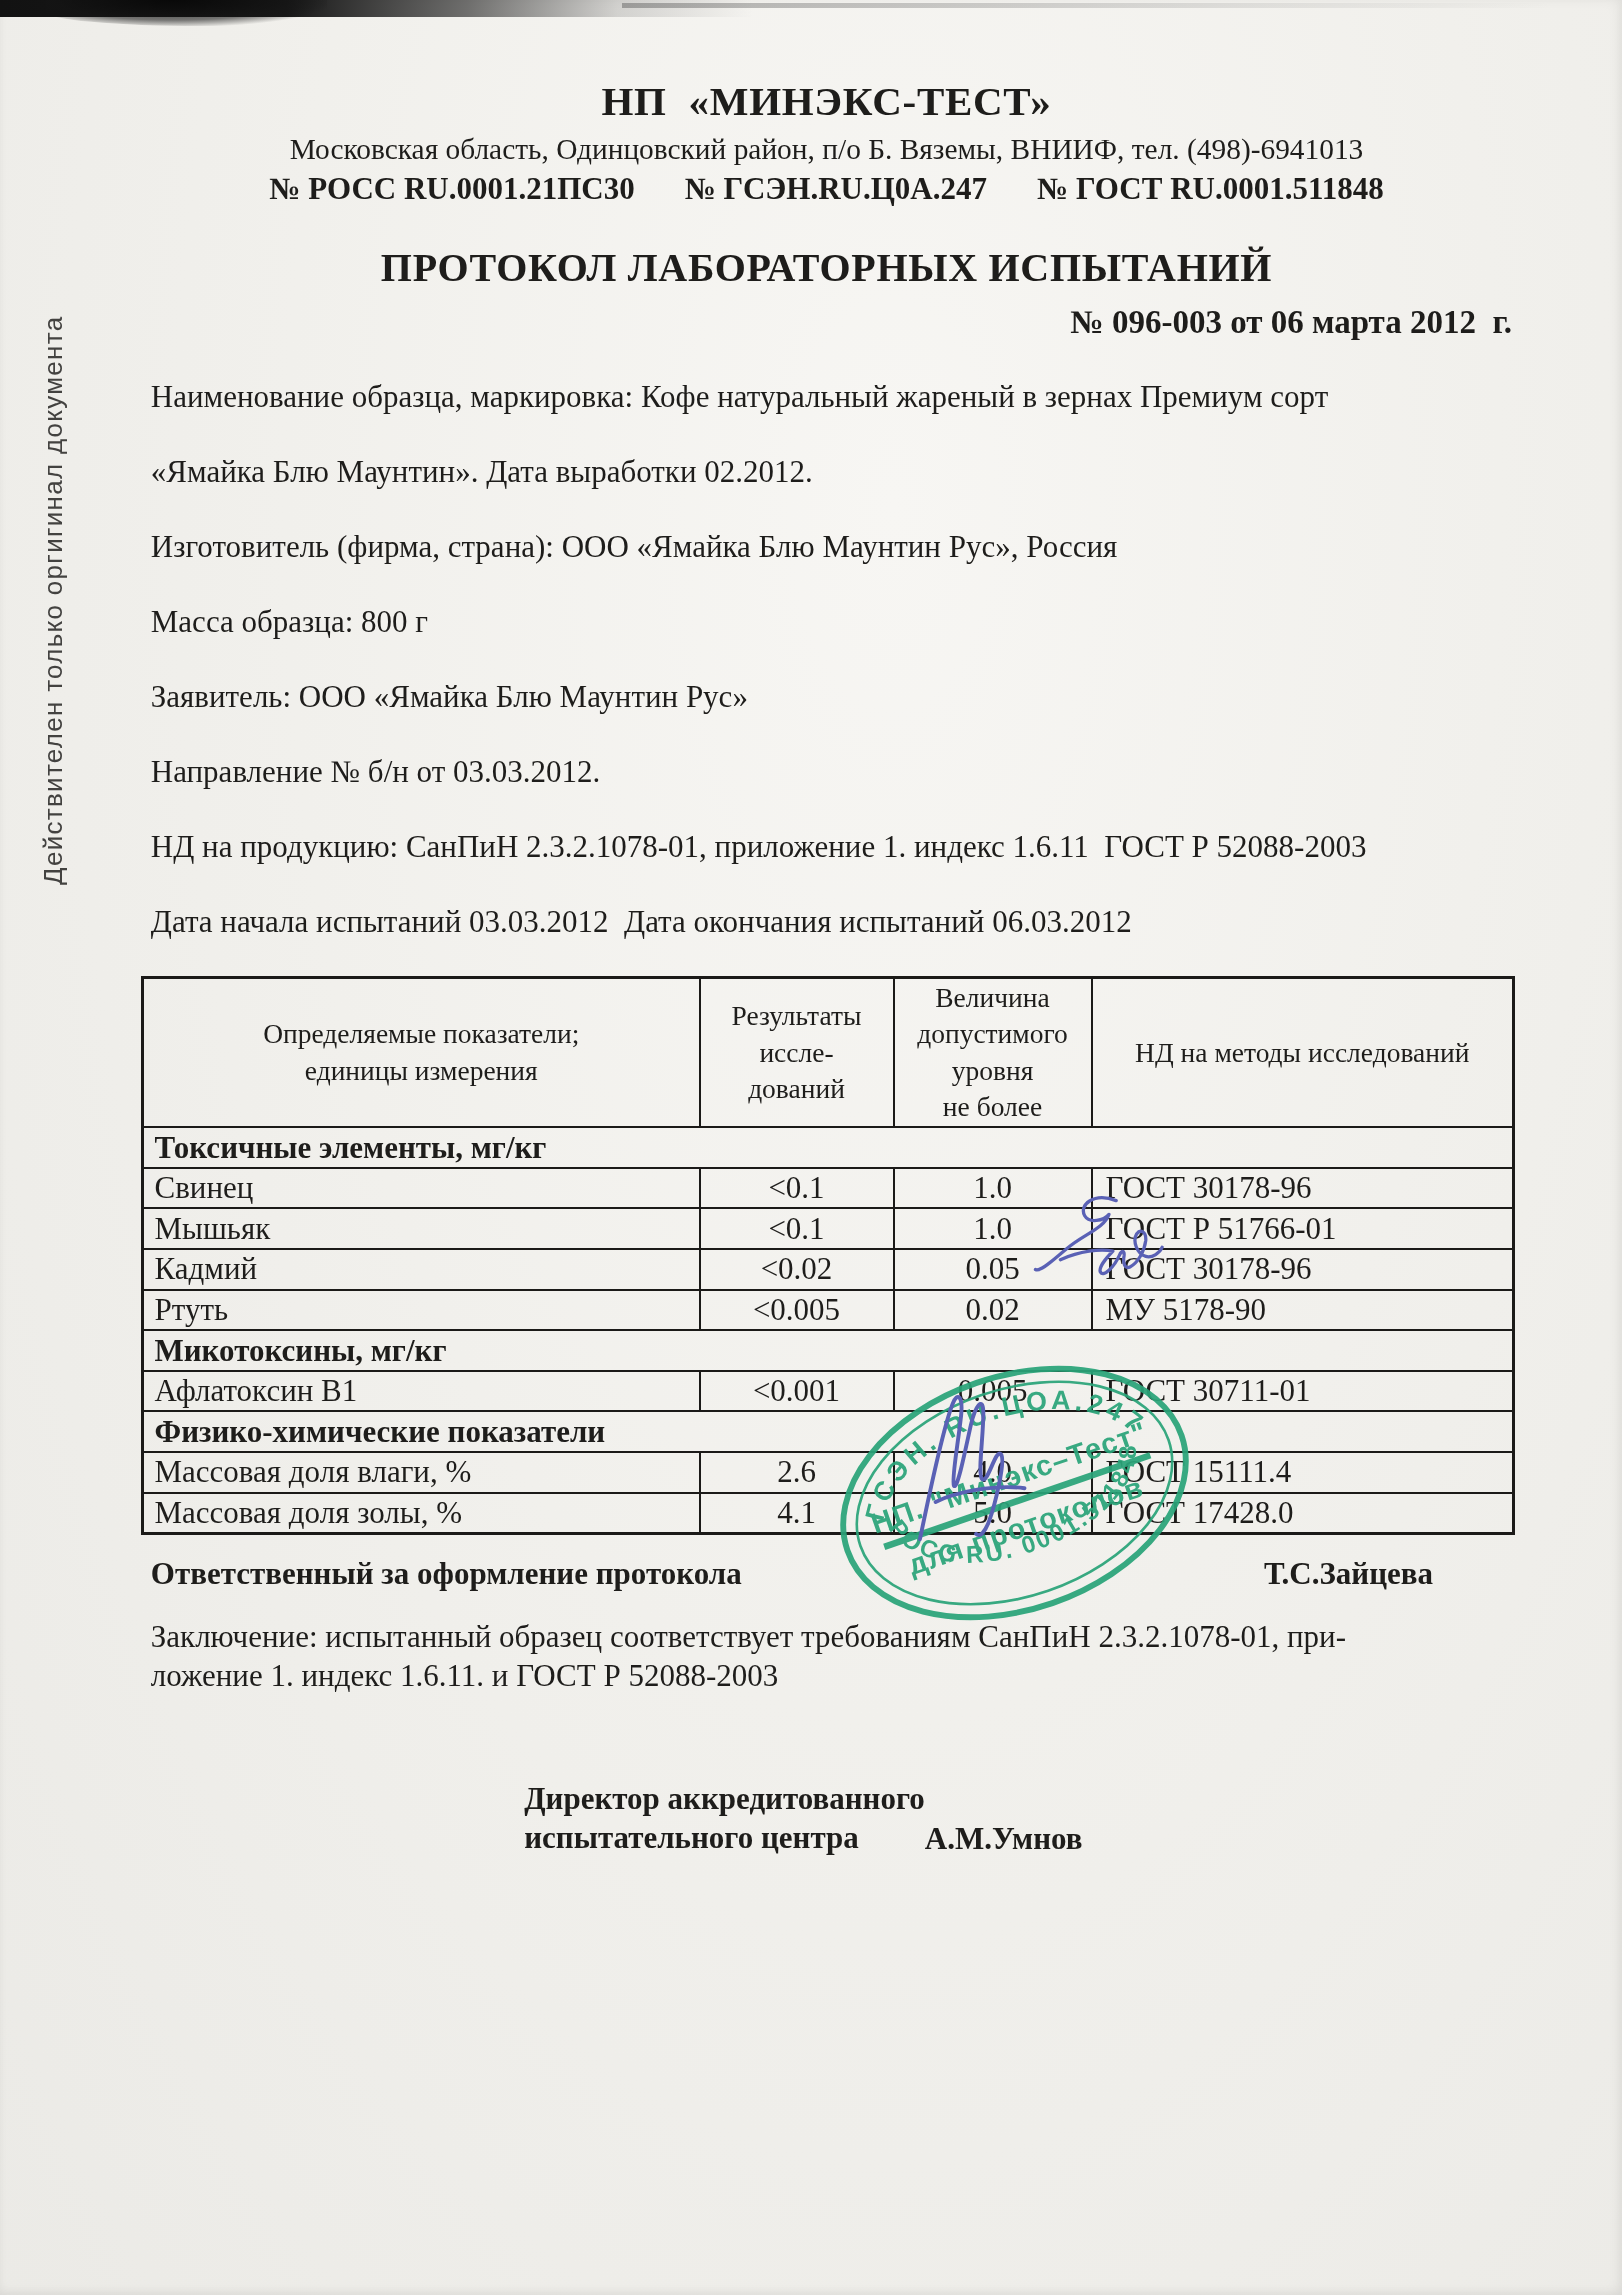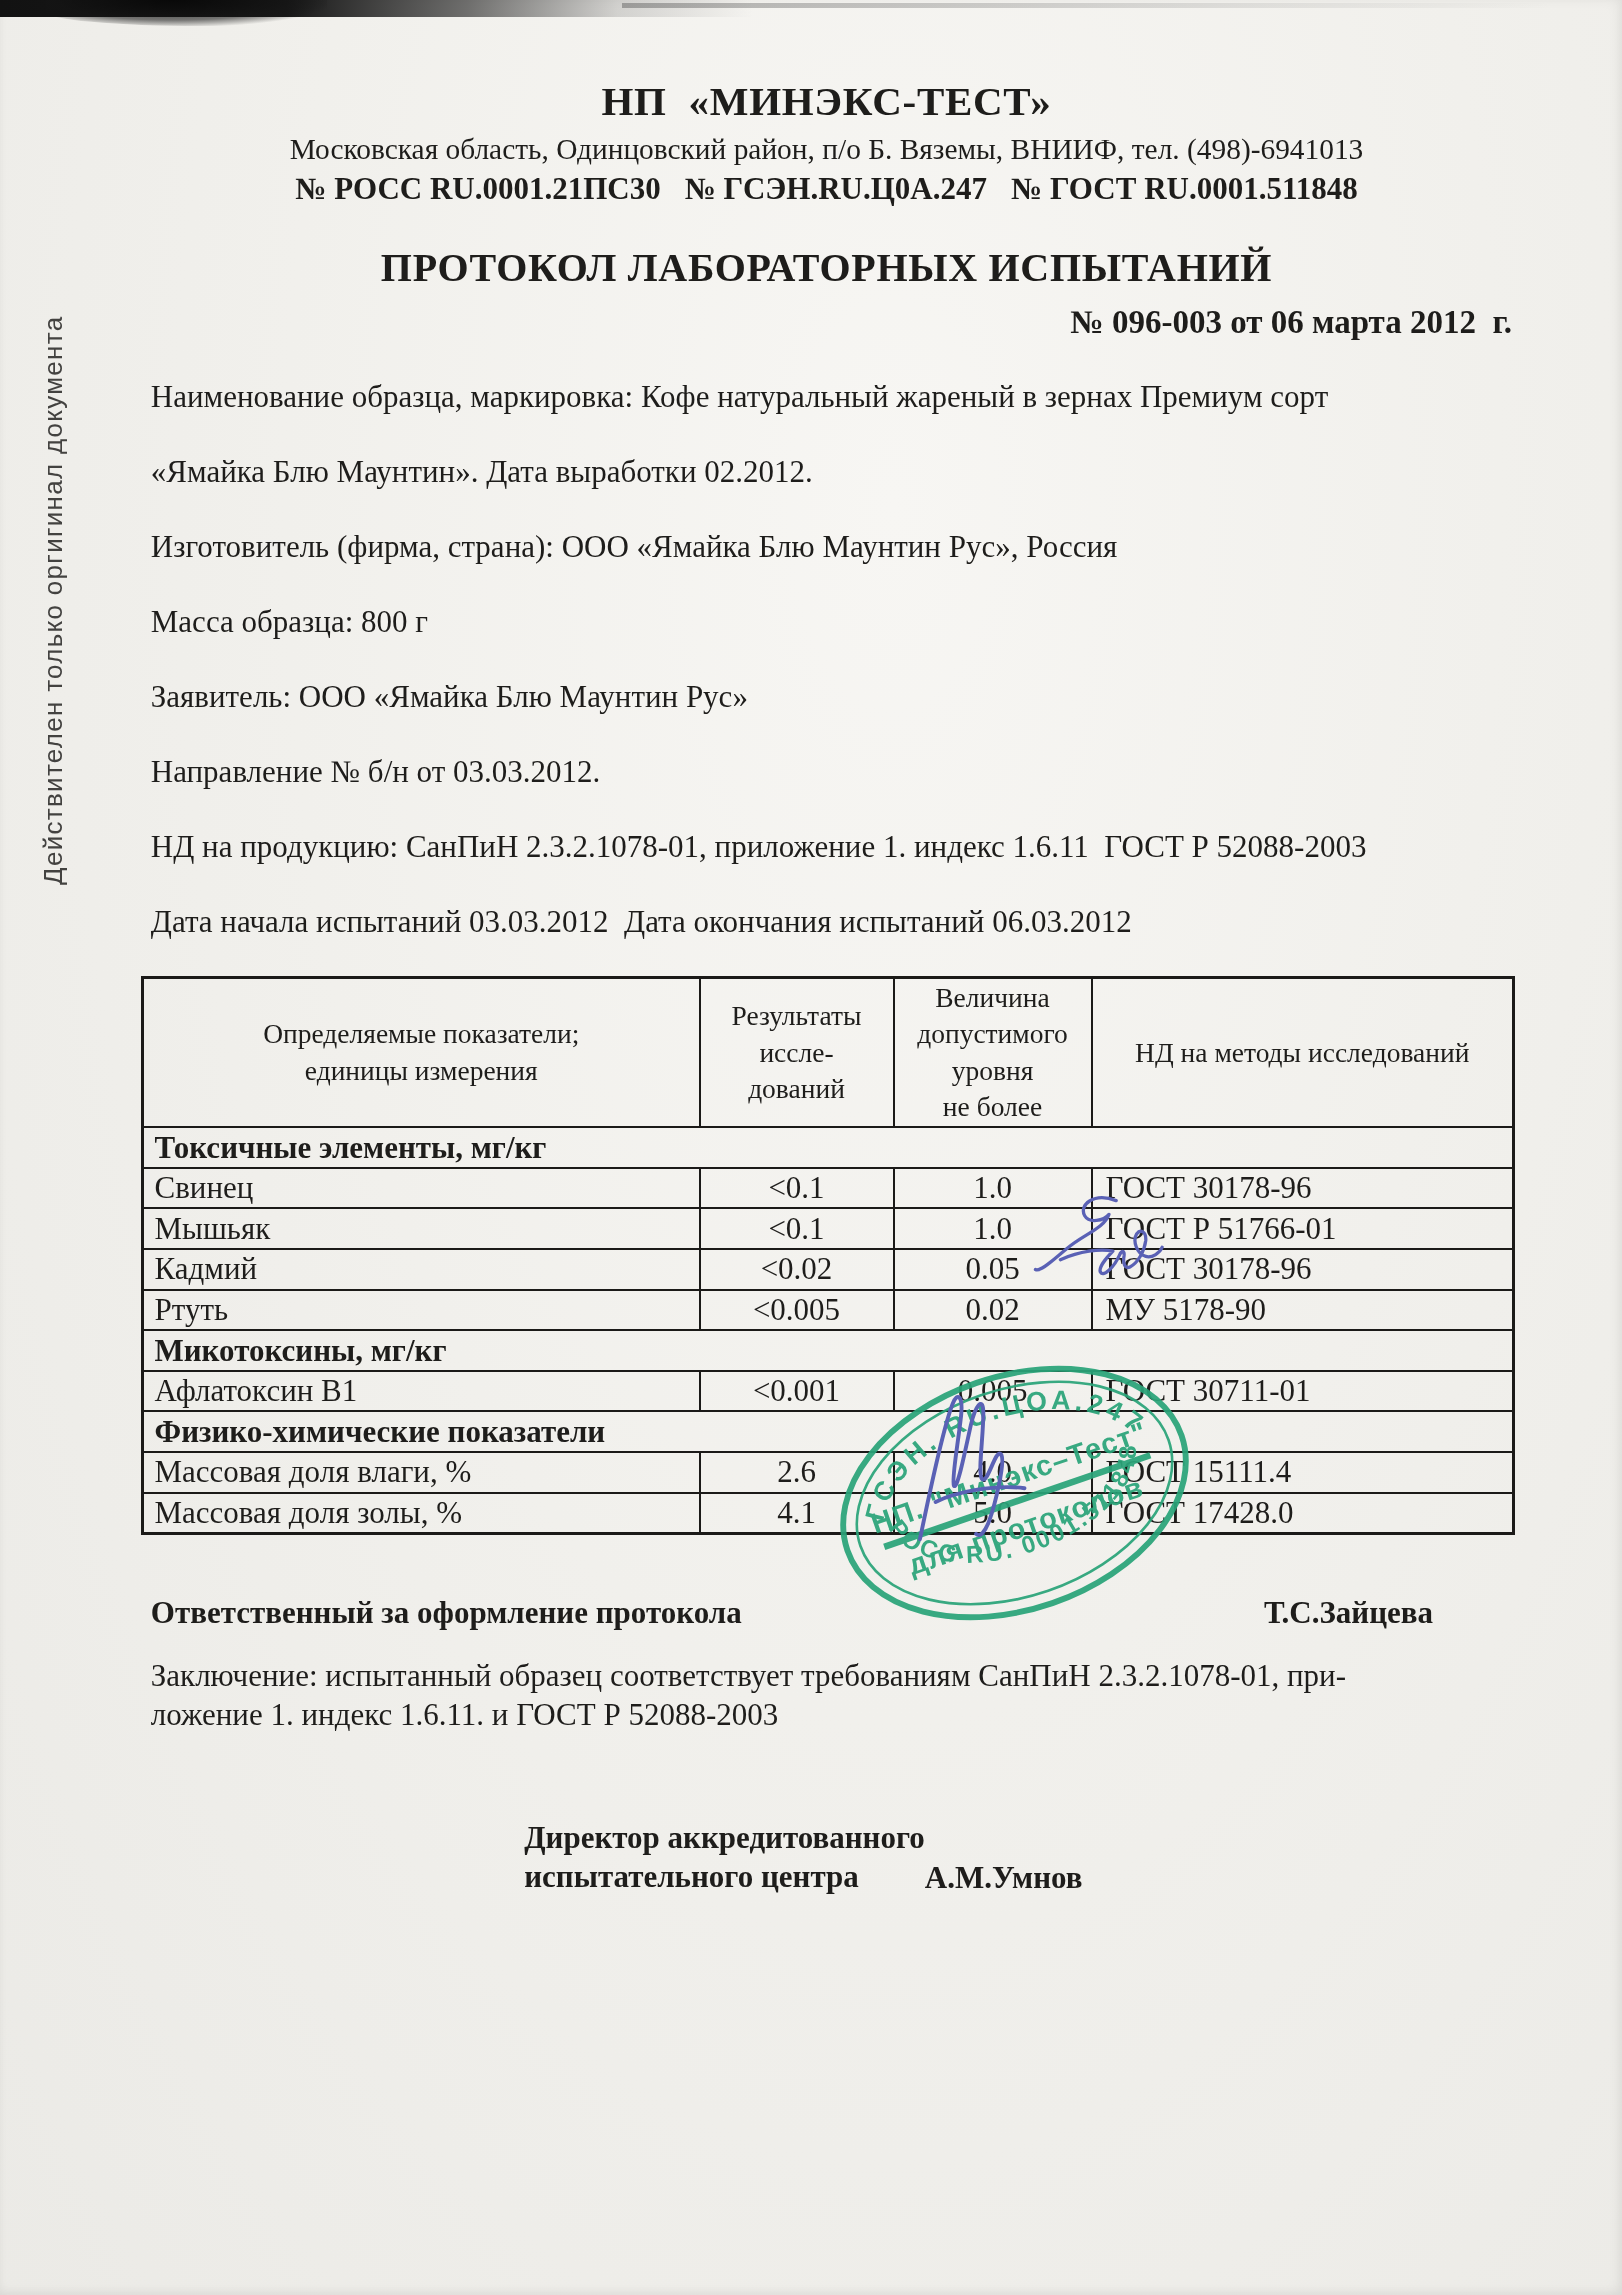--- a/index.html
+++ b/index.html
@@ -23,21 +23,21 @@
   
   .side-note{
     position:absolute;left:38px;top:335px;height:550px;
     writing-mode:vertical-rl;transform:rotate(180deg);
     font-family:"Liberation Sans", sans-serif;
     font-size:26px;color:#434240;letter-spacing:1.3px;white-space:nowrap;
   }
   .content{position:absolute;left:141px;top:77px;width:1371px;}
   .org-name{font-weight:bold;font-size:41px;text-align:center;letter-spacing:0.7px;white-space:pre-wrap;}
   .org-address{font-size:29.4px;text-align:center;margin-top:7.9px;white-space:pre-wrap;}
-  .cert-row{display:flex;justify-content:center;gap:24px;font-weight:bold;font-size:31px;margin-top:5.2px;}
+  .cert-row{display:flex;justify-content:center;gap:50px;font-weight:bold;font-size:31px;margin-top:5.2px;}
   .cert-row span{white-space:pre-wrap;}
   .doc-title{font-weight:bold;font-size:40px;text-align:center;letter-spacing:0.7px;margin-top:37px;}
   .doc-subtitle{font-weight:bold;font-size:33px;text-align:right;margin-top:13px;white-space:pre-wrap;}
   .body-lines{margin-top:14.4px;padding-left:9.8px;}
   .body-line{font-size:31px;line-height:39px;white-space:pre-wrap;margin-top:36px;}
   table.results{
     margin-top:35px;border-collapse:collapse;table-layout:fixed;width:1371px;
     border:3.9px solid #1b1a18;
   }
   table.results th, table.results td{border:2px solid #1b1a18;border-top-width:2.6px;border-bottom-width:2.6px;}
@@ -45,21 +45,21 @@
     height:122px;font-weight:normal;font-size:27.5px;line-height:1.32;
     text-align:center;vertical-align:middle;white-space:pre-line;border-bottom-width:3.3px;
   }
   .section-row td{
     font-weight:bold;font-size:31px;height:34px;padding:1.3px 0 1.3px 10.5px;vertical-align:middle;
   }
   .data-row td{font-size:31px;height:34px;vertical-align:middle;padding:1.3px 0;}
   .data-row .c1{padding-left:10.5px;}
   .data-row .c2,.data-row .c3{text-align:center;}
   .data-row .c4{padding-left:13px;}
-  .sign-row{display:flex;justify-content:space-between;align-items:center;margin-top:60px;padding-left:9.8px;}
+  .sign-row{display:flex;justify-content:space-between;align-items:center;margin-top:21px;padding-left:9.8px;}
   .sign-label{font-weight:bold;font-size:31px;}
   .sign-name{font-weight:bold;font-size:31px;margin-right:79px;}
   .conclusion{margin-top:25px;padding-left:9.8px;}
   .conclusion-line{font-size:31px;line-height:39px;white-space:pre-wrap;}
   .director-row{display:flex;justify-content:center;align-items:flex-end;margin-top:84px;padding-left:9.8px;}
   .director-label{font-weight:bold;font-size:31px;line-height:39px;}
   .director-name{font-weight:bold;font-size:31px;margin-right:56px;}
   .stamp-svg{position:absolute;left:828px;top:1362px;width:373px;height:262px;opacity:.93;}
   .sig1-svg{position:absolute;left:1021px;top:1186px;width:151px;height:108px;}
   .sig2-svg{position:absolute;left:895px;top:1368px;width:157px;height:196px;}

